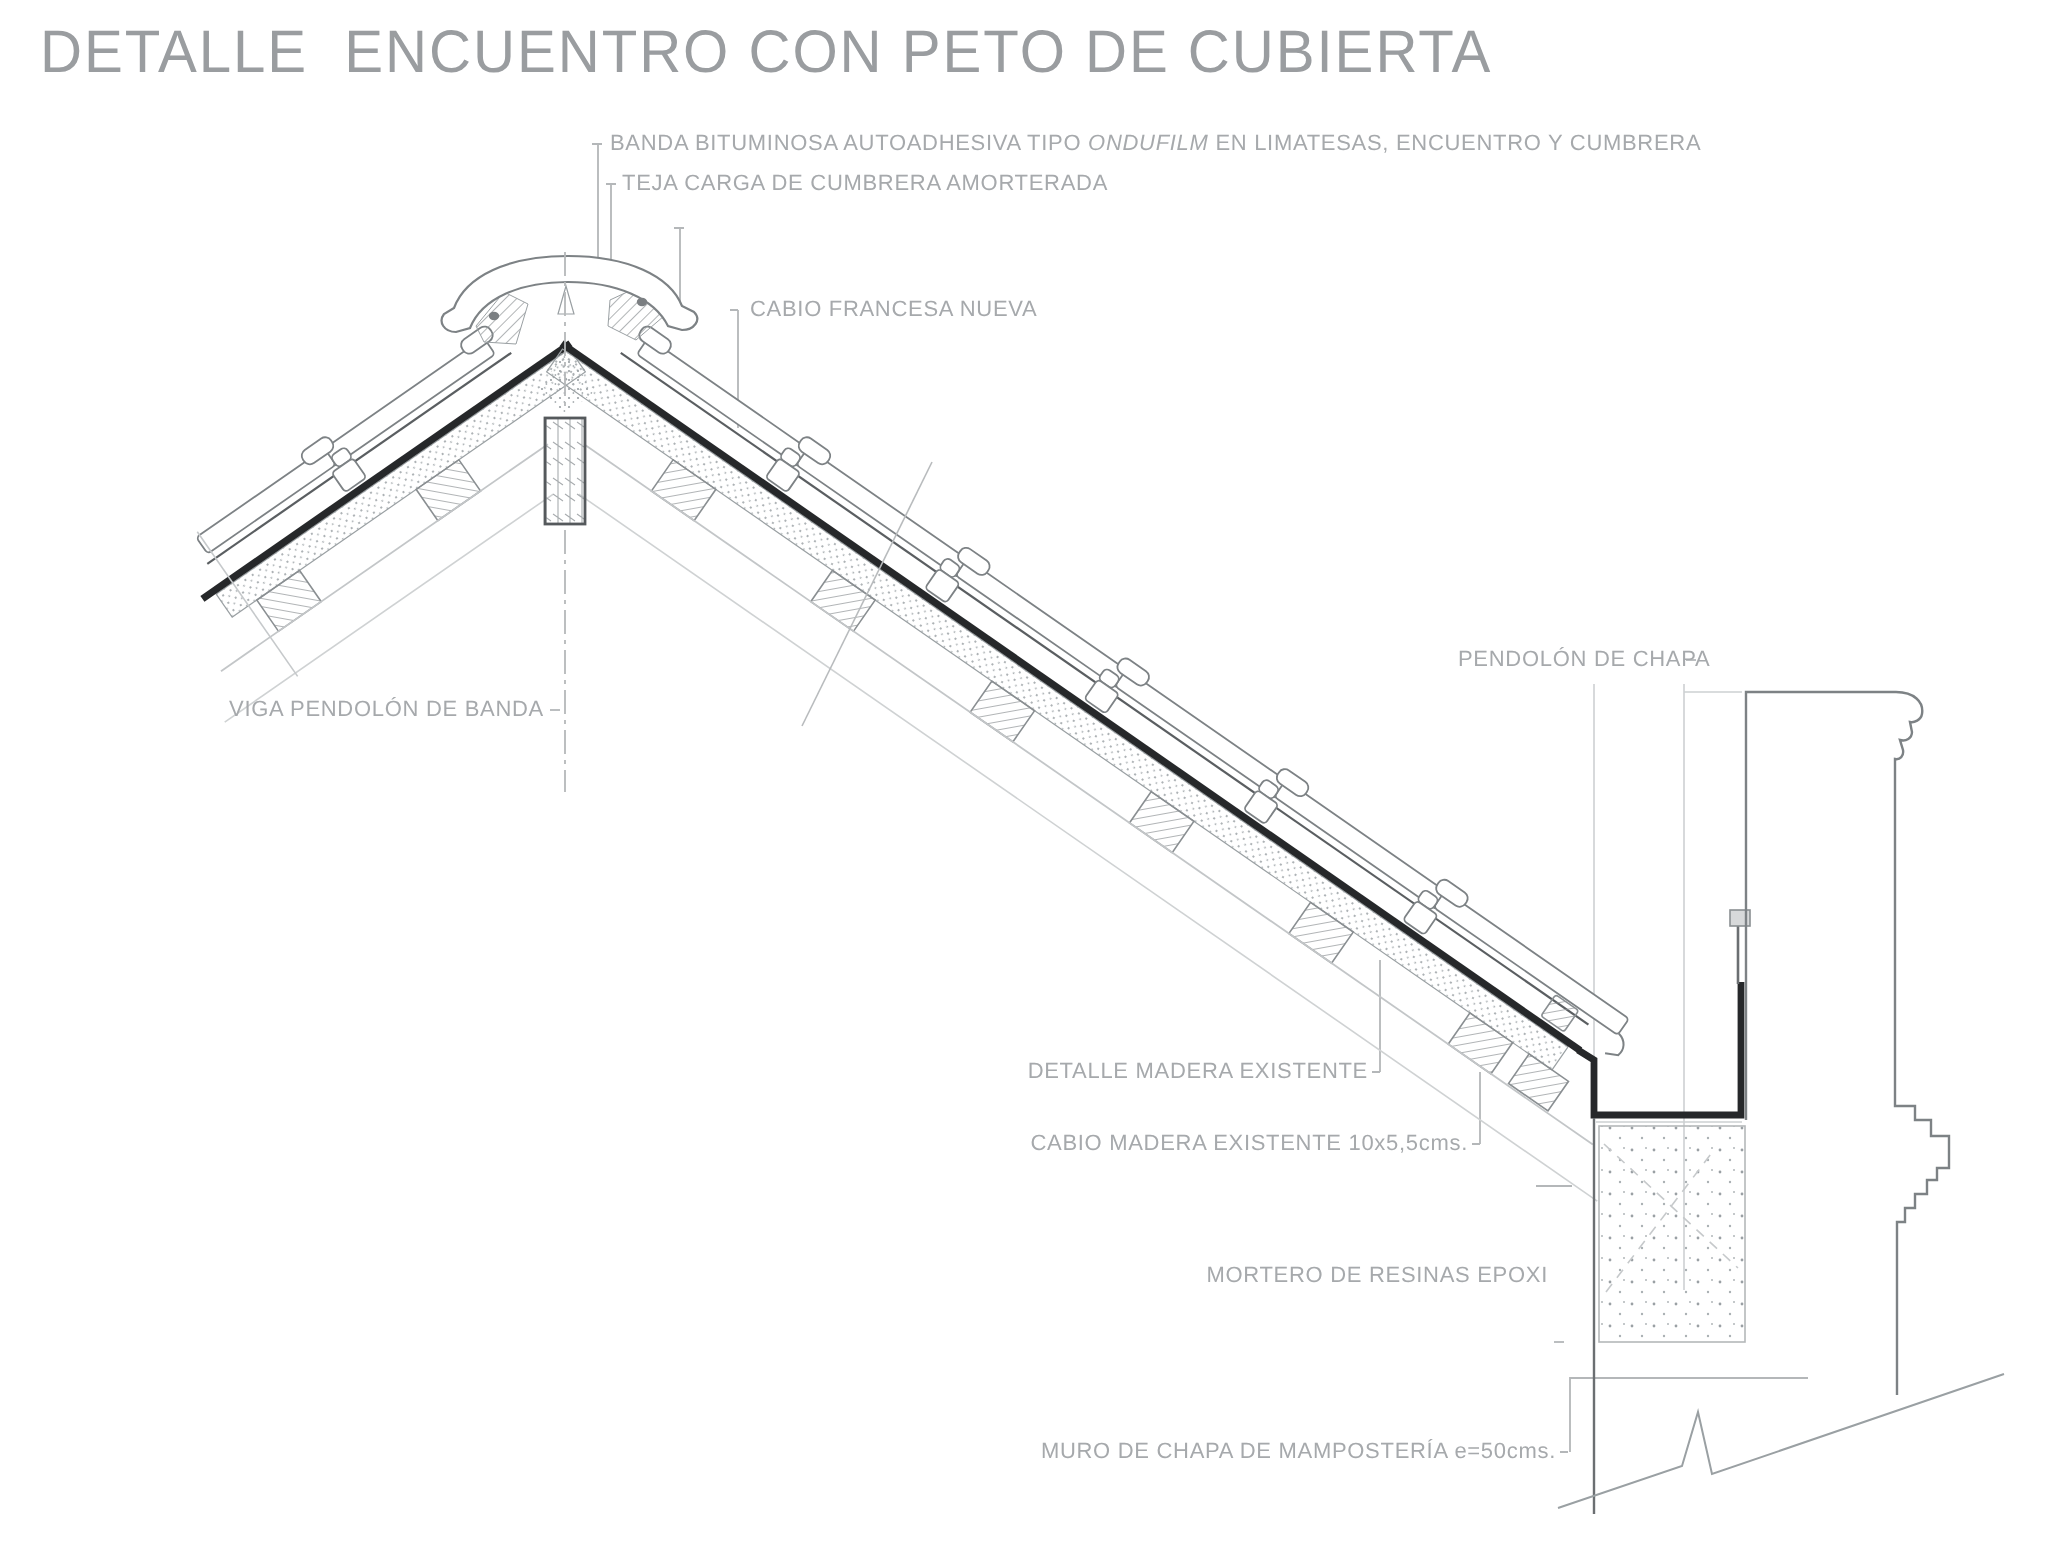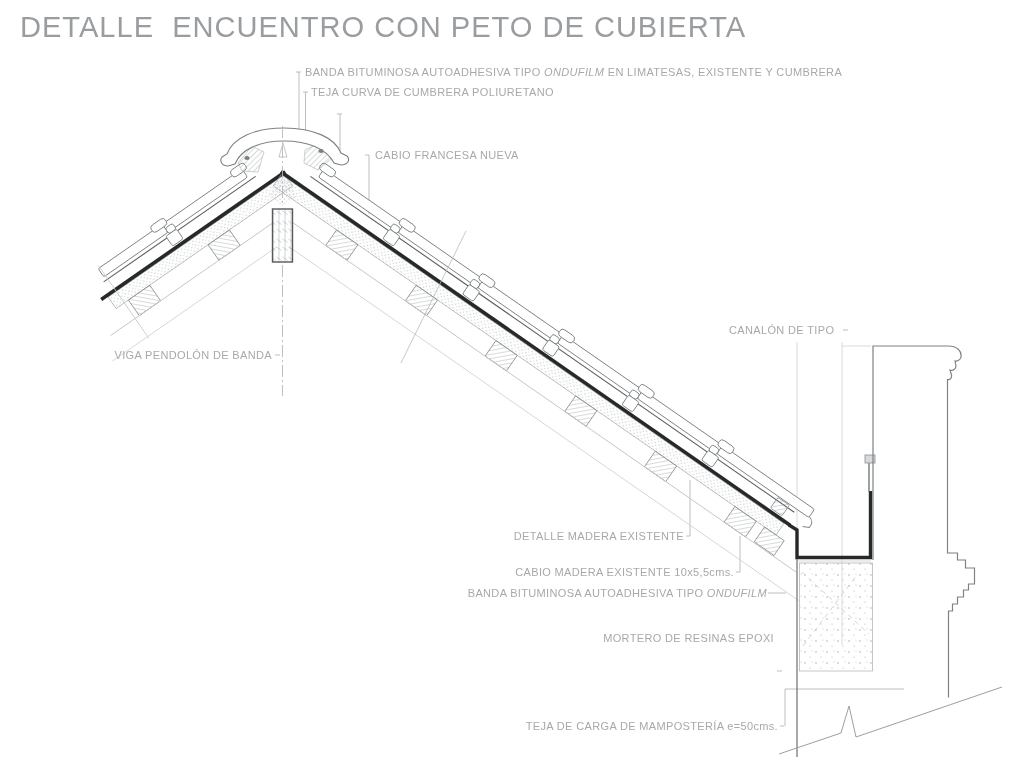--- a/index.html
+++ b/index.html
@@ -155,37 +155,34 @@
       <rect x="799.5" y="563" width="73" height="108" fill="url(#dotsSparse)" stroke="#b5b8ba" stroke-width="0.8"></rect>
       <path d="M802,572 L869,634 M803,646 L857,575" stroke="#c6c9cb" stroke-width="0.8" stroke-dasharray="5 4" fill="none"></path>
     </g>
 
     <path d="M873,560 V346 H948 C957,346 962,351 961,357 C960.5,360 957,361.5 955,361 L956,366 C956,369 953,371 950,370 L951.5,375 C952,378 950,380 947.5,379.5 L947.5,553 H957.5 V560 H965.5 V568 H974.5 V584 H968.5 V590 H963.5 V597 H957.5 V604 H952.5 V611 H948.5 V697.5" fill="none" stroke="#7d8285" stroke-width="1.2"></path>
     <path d="M797,559 V757" fill="none" stroke="#6b6f72" stroke-width="1.2"></path>
     <path d="M779,754 L841,733 L849,706 L856,737 L1002,687" fill="none" stroke="#9aa0a3" stroke-width="1"></path>
   </svg>
 
   <div class="lbl" style="left:305px;top:66px">
-    <span>BANDA BITUMINOSA AUTOADHESIVA TIPO </span><span class="it">ONDUFILM</span><span> EN LIMATESAS, EXISTENTE Y CUMBRERA</span>
+    <span>BANDA BITUMINOSA AUTOADHESIVA TIPO </span><span class="it">ONDUFILM</span><span> EN LIMATESAS, ENCUENTRO Y CUMBRERA</span>
   </div>
 
-  <div class="lbl" style="left:311px;top:86px">TEJA CURVA DE CUMBRERA POLIURETANO</div>
+  <div class="lbl" style="left:311px;top:86px">TEJA CARGA DE CUMBRERA AMORTERADA</div>
 
 
   <div class="lbl" style="left:375px;top:149px">CABIO FRANCESA NUEVA</div>
 
   <div class="lbl r" style="right:752px;top:349px">VIGA PENDOLÓN DE BANDA</div>
 
-  <div class="lbl" style="left:729px;top:324px">CANALÓN DE TIPO</div>
+  <div class="lbl" style="left:729px;top:324px">PENDOLÓN DE CHAPA</div>
 
   <div class="lbl r" style="right:340px;top:530px">DETALLE MADERA EXISTENTE</div>
 
   <div class="lbl r" style="right:290px;top:566px">CABIO MADERA EXISTENTE 10x5,5cms.</div>
 
-  <div class="lbl r" style="right:257px;top:587px">
-    <span>BANDA BITUMINOSA AUTOADHESIVA TIPO </span><span class="it">ONDUFILM</span><span></span>
-  </div>
 
   <div class="lbl r" style="right:250px;top:632px">MORTERO DE RESINAS EPOXI</div>
 
-  <div class="lbl r" style="right:246px;top:720px">TEJA DE CARGA DE MAMPOSTERÍA e=50cms.</div>
+  <div class="lbl r" style="right:246px;top:720px">MURO DE CHAPA DE MAMPOSTERÍA e=50cms.</div>
 
 </div>
 
 </body></html>

